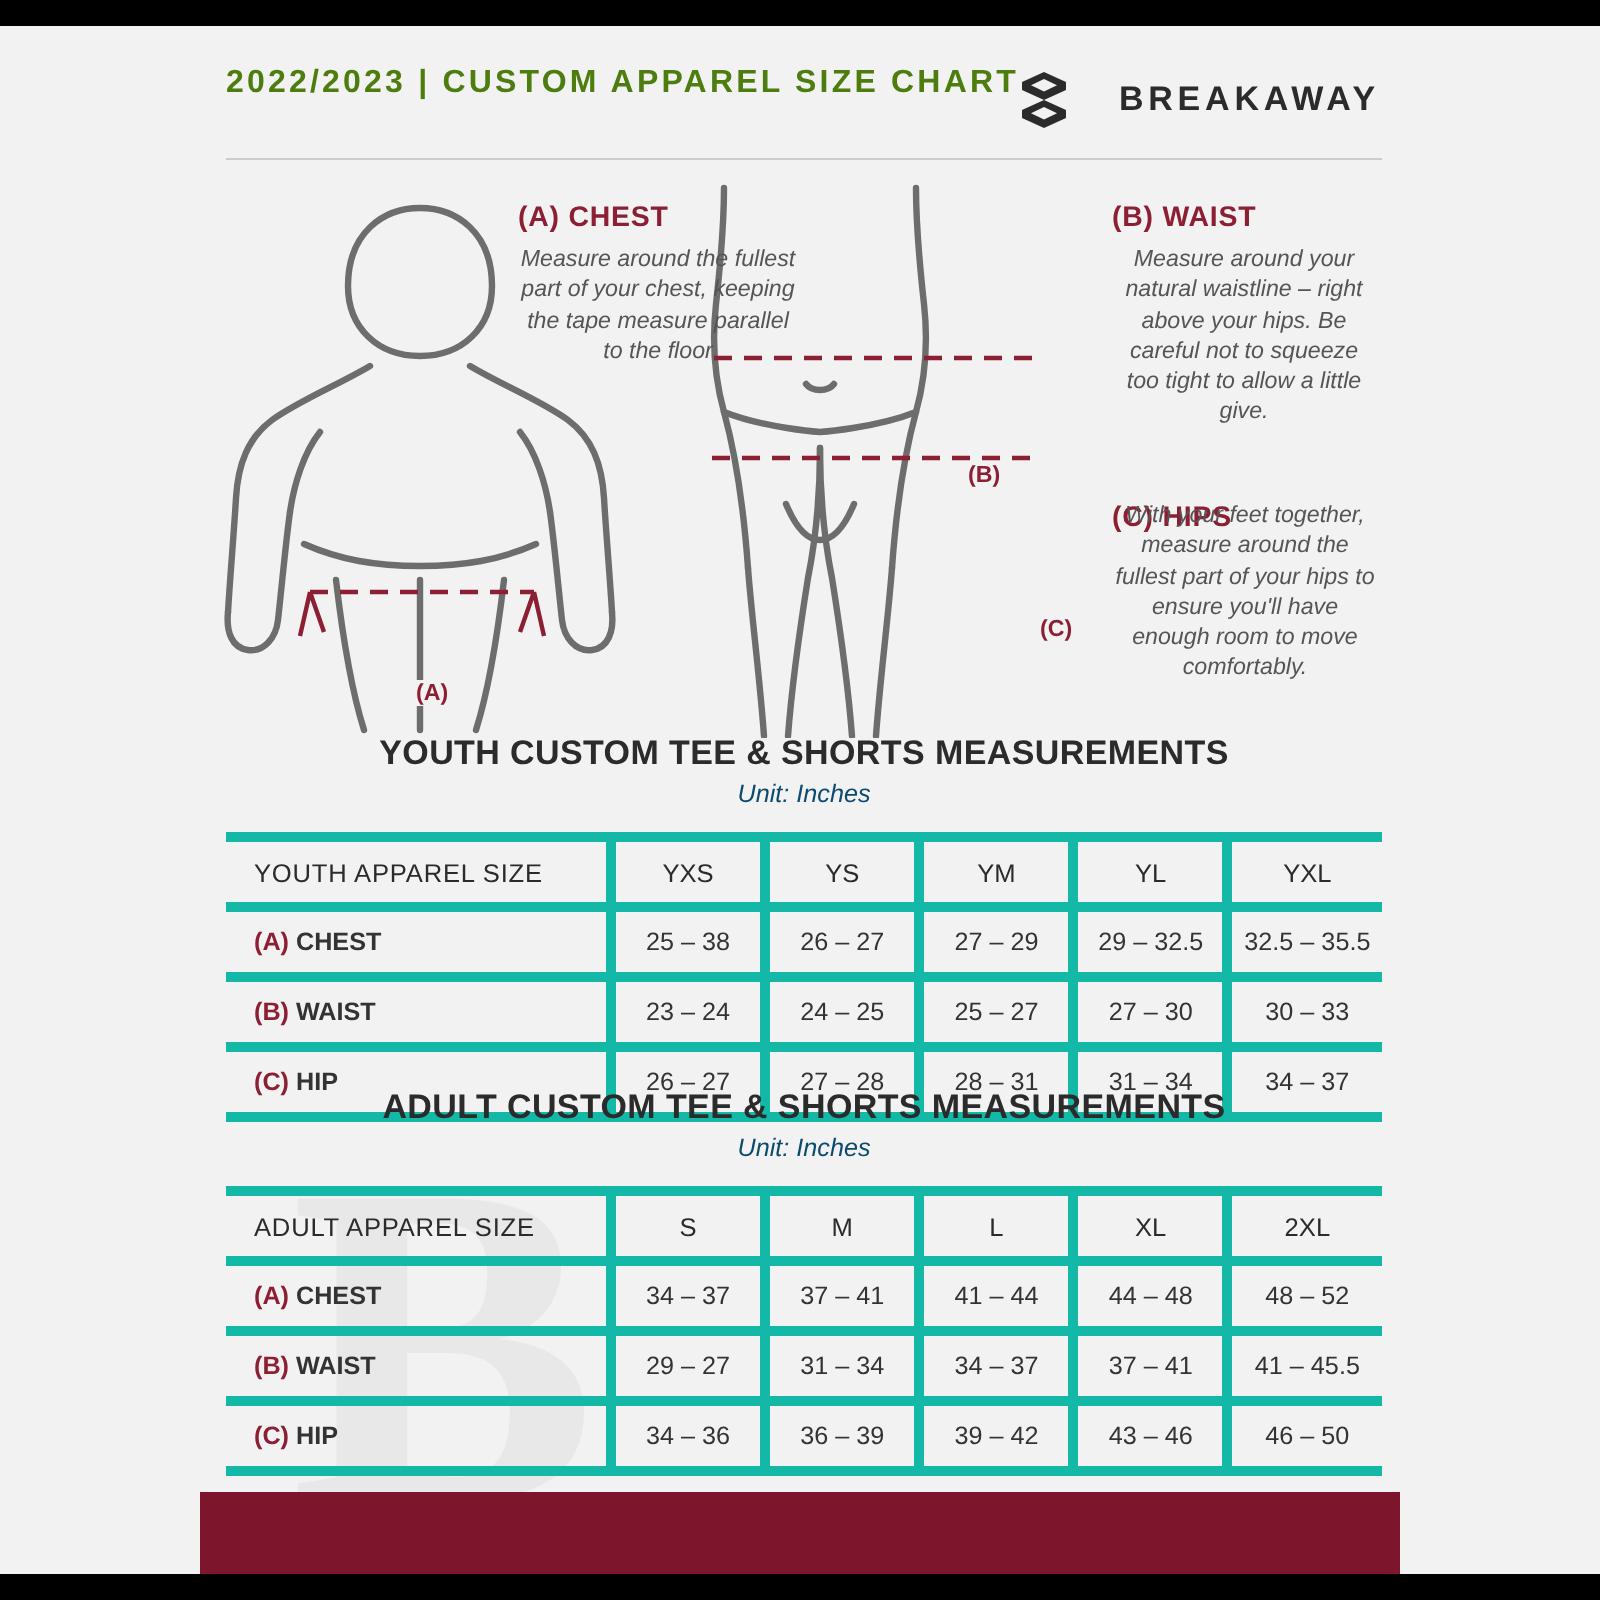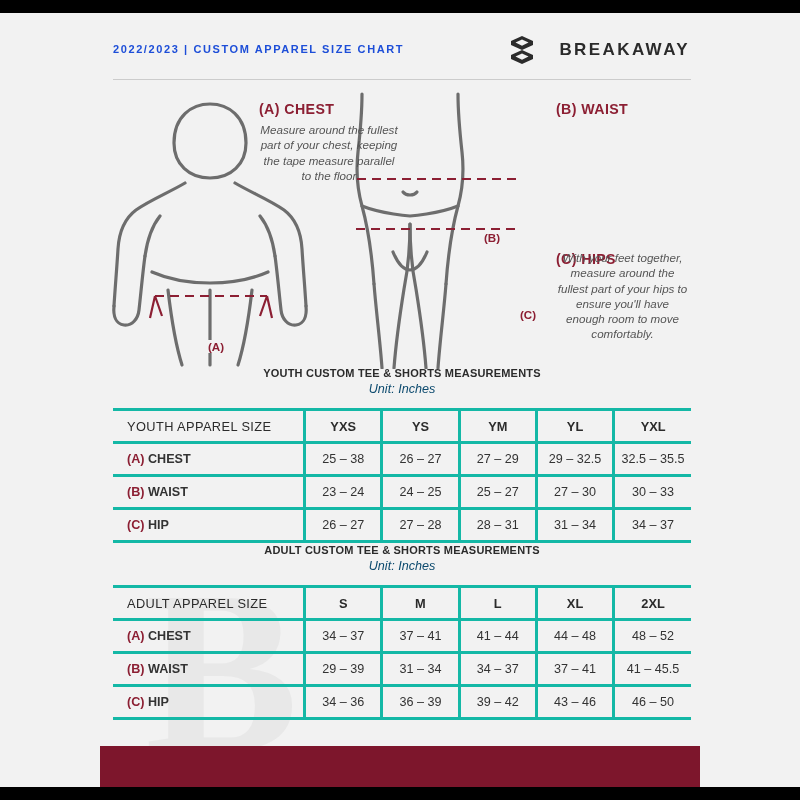--- a/index.html
+++ b/index.html
@@ -43,25 +43,25 @@
   .header {
     position: absolute;
     left: 0;
     top: 0;
     width: 800px;
     height: 66px;
   }
   .header-title {
     position: absolute;
     left: 113px;
-    top: 30px;
-    font-size: 11px;
+    top: 20px;
+    font-size: 16px;
     font-weight: bold;
     letter-spacing: 1.6px;
-    color: #1d4ed8;
+    color: #4d7c0f;
   }
   .brand-wrap {
     position: absolute;
     right: 110px;
     top: 22px;
     display: flex;
     align-items: center;
     gap: 24px;
   }
   .brand-mark {
@@ -121,54 +121,54 @@
   .n-hips-body   { left: 556px; top: 171px; width: 133px; }
 
   
   .section {
     position: absolute;
     left: 113px;
     width: 578px;
   }
   .sec-title {
     text-align: center;
-    font-size: 11px;
+    font-size: 17px;
     font-weight: bold;
     color: #2b2b2b;
     letter-spacing: 0.2px;
   }
   .sec-sub {
     text-align: center;
     font-size: 12.6px;
     font-style: italic;
     color: #0c4a6e;
     margin-top: 3px;
   }
   table.size {
     border-collapse: collapse;
     width: 578px;
     margin-top: 12px;
     table-layout: fixed;
   }
   table.size th, table.size td {
-    border: 3px solid #14b8a6;
+    border: 5px solid #14b8a6;
     height: 30px;
     font-size: 12.6px;
     color: #333;
     text-align: center;
     padding: 0;
   }
   table.size th:first-child, table.size td:first-child {
     text-align: left;
     padding-left: 14px;
     width: 176px;
   }
   table.size thead th {
     font-size: 12.8px;
-    font-weight: bold;
+    font-weight: normal;
     color: #2b2b2b;
   }
   table.size thead th:first-child {
     font-weight: normal;
     letter-spacing: 0.4px;
     color: #2b2b2b;
   }
   td.rowlabel { font-weight: bold; color: #2b2b2b; }
   .tag { color: #8c1f33; font-weight: bold; }
   .outer-noleft td:first-child, .outer-noleft th:first-child { border-left: none; }
@@ -250,20 +250,21 @@
       </svg>
 
       <div style="position:absolute;left:204px;top:261px;font-size:11.6px;font-weight:bold;color:#8c1f33;background:#f2f2f2;padding:0 4px;">(A)</div>
       <div style="position:absolute;left:480px;top:152px;font-size:11.6px;font-weight:bold;color:#8c1f33;background:#f2f2f2;padding:0 4px;">(B)</div>
       <div style="position:absolute;left:516px;top:229px;font-size:11.6px;font-weight:bold;color:#8c1f33;background:#f2f2f2;padding:0 4px;">(C)</div>
 
       <div class="note-title n-chest-title">(A) CHEST</div>
       <div class="note n-chest-body">Measure around the fullest part of your chest, keeping the tape measure parallel to the floor</div>
 
       <div class="note-title n-waist-title">(B) WAIST</div>
+      <div class="note n-waist-body">Measure around your natural waistline – right above your hips. Be careful not to squeeze too tight to allow a little give.</div>
 
       <div class="note-title n-hips-title">(C) HIPS</div>
       <div class="note n-hips-body">With your feet together, measure around the fullest part of your hips to ensure you'll have enough room to move comfortably.</div>
     </div>
 
     <div class="section" style="top:354px;">
       <div class="sec-title">YOUTH CUSTOM TEE &amp; SHORTS MEASUREMENTS</div>
       <div class="sec-sub">Unit: Inches</div>
       <table class="size">
         <thead>
@@ -323,21 +324,21 @@
           <tr class="outer-noleft outer-noright">
             <td class="rowlabel"><span class="tag">(A)</span> <span>CHEST</span></td>
             <td>34 – 37</td>
             <td>37 – 41</td>
             <td>41 – 44</td>
             <td>44 – 48</td>
             <td>48 – 52</td>
           </tr>
           <tr class="outer-noleft outer-noright">
             <td class="rowlabel"><span class="tag">(B)</span> <span>WAIST</span></td>
-            <td>29 – 39</td>
+            <td>29 – 27</td>
             <td>31 – 34</td>
             <td>34 – 37</td>
             <td>37 – 41</td>
             <td>41 – 45.5</td>
           </tr>
           <tr class="outer-noleft outer-noright">
             <td class="rowlabel"><span class="tag">(C)</span> <span>HIP</span></td>
             <td>34 – 36</td>
             <td>36 – 39</td>
             <td>39 – 42</td>

